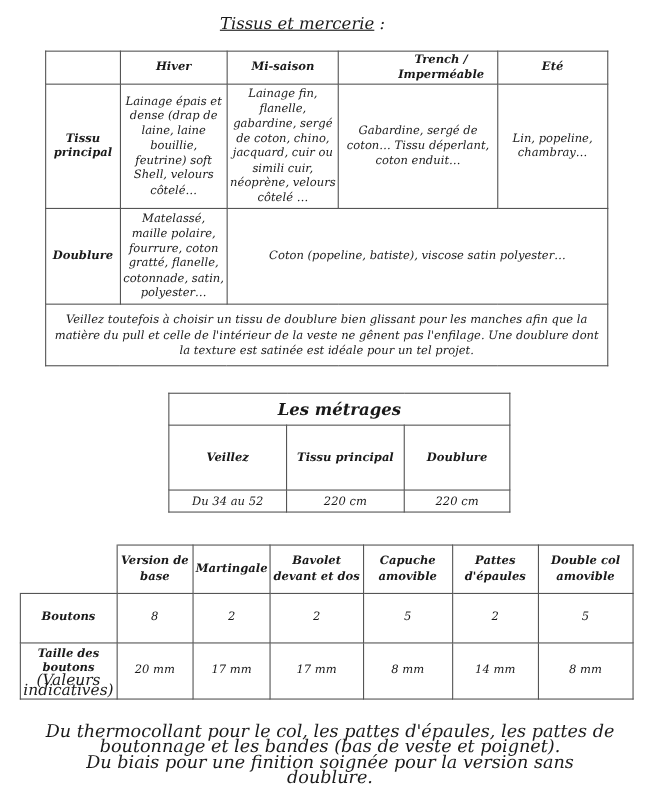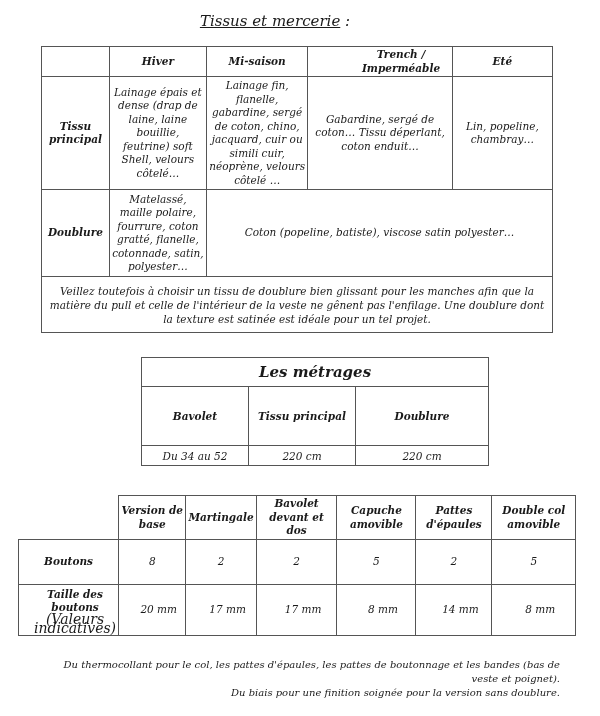--- a/index.html
+++ b/index.html
@@ -22,39 +22,39 @@
   #t1 .c0 { width: 66px; }
   #t1 .c1 { width: 105px; }
   #t1 .c2 { width: 112px; }
   #t1 .c3 { width: 105px; padding-left: 44px; }
   #t1 .c4 { width: 108px; }
   #t1 .r-tissu td, #t1 .r-tissu th { height: 112px; }
   #t1 .r-doub td, #t1 .r-doub th { height: 86px; }
   #t1 .note td { height: 55px; padding: 0 6px; font-size: 10.5px; line-height: 14px; }
 
   
-  #t2 { left: 141px; top: 357px; width: 348px; font-size: 10.5px; }
+  #t2 { left: 153px; top: 357px; width: 311px; font-size: 10.5px; }
   #t2 .ttl th { height: 28px; font-size: 15px; }
   #t2 .hdr th { height: 58px; }
   #t2 .row td { height: 19px; }
   #t2 .c0 { width: 102px; }
   #t2 .c1 { width: 102px; }
 
   
   #t3 { left: 18px; top: 495px; width: 558px; font-size: 10.5px; line-height: 13.5px; }
   #t3 .hdr th { height: 43px; }
   #t3 .blank { border: none; border-bottom: 1px solid #555; border-right: 1px solid #555; }
   #t3 .r1 td, #t3 .r1 th { height: 44px; }
-  #t3 .r2 td, #t3 .r2 th { height: 50px; padding-left: 15px; }
+  #t3 .r2 td, #t3 .r2 th { height: 50px; }
   #t3 .c0 { width: 83px; }
   .small { font-size: 14px; font-weight: normal; line-height: 9px; display: block; }
 
   .footer {
-    position: absolute; left: 40px; width: 520px; top: 658px; text-align: right;
-    font-size: 10px; line-height: 14px;
+    position: absolute; left: 40px; width: 520px; top: 658px; text-align: center;
+    font-size: 16px; line-height: 14px;
   }
 </style>
 </head>
 <body>
 
 <div class="title"><span class="u">Tissus et mercerie</span><span> :</span></div>
 
 <table id="t1">
   <tbody>
       <tr class="hdr">
@@ -81,21 +81,21 @@
   </tr>
 </tbody>
   </table>
 
 <table id="t2">
   <tbody>
       <tr class="ttl">
     <th colspan="3">Les métrages</th>
   </tr>
   <tr class="hdr">
-    <th class="c0">Bavolet</th>
+    <th class="c0">Veillez</th>
     <th class="c1">Tissu principal</th>
     <th>Doublure</th>
   </tr>
   <tr class="row">
     <td>Du 34 au 52</td>
     <td>220 cm</td>
     <td>220 cm</td>
   </tr>
 </tbody>
   </table>

